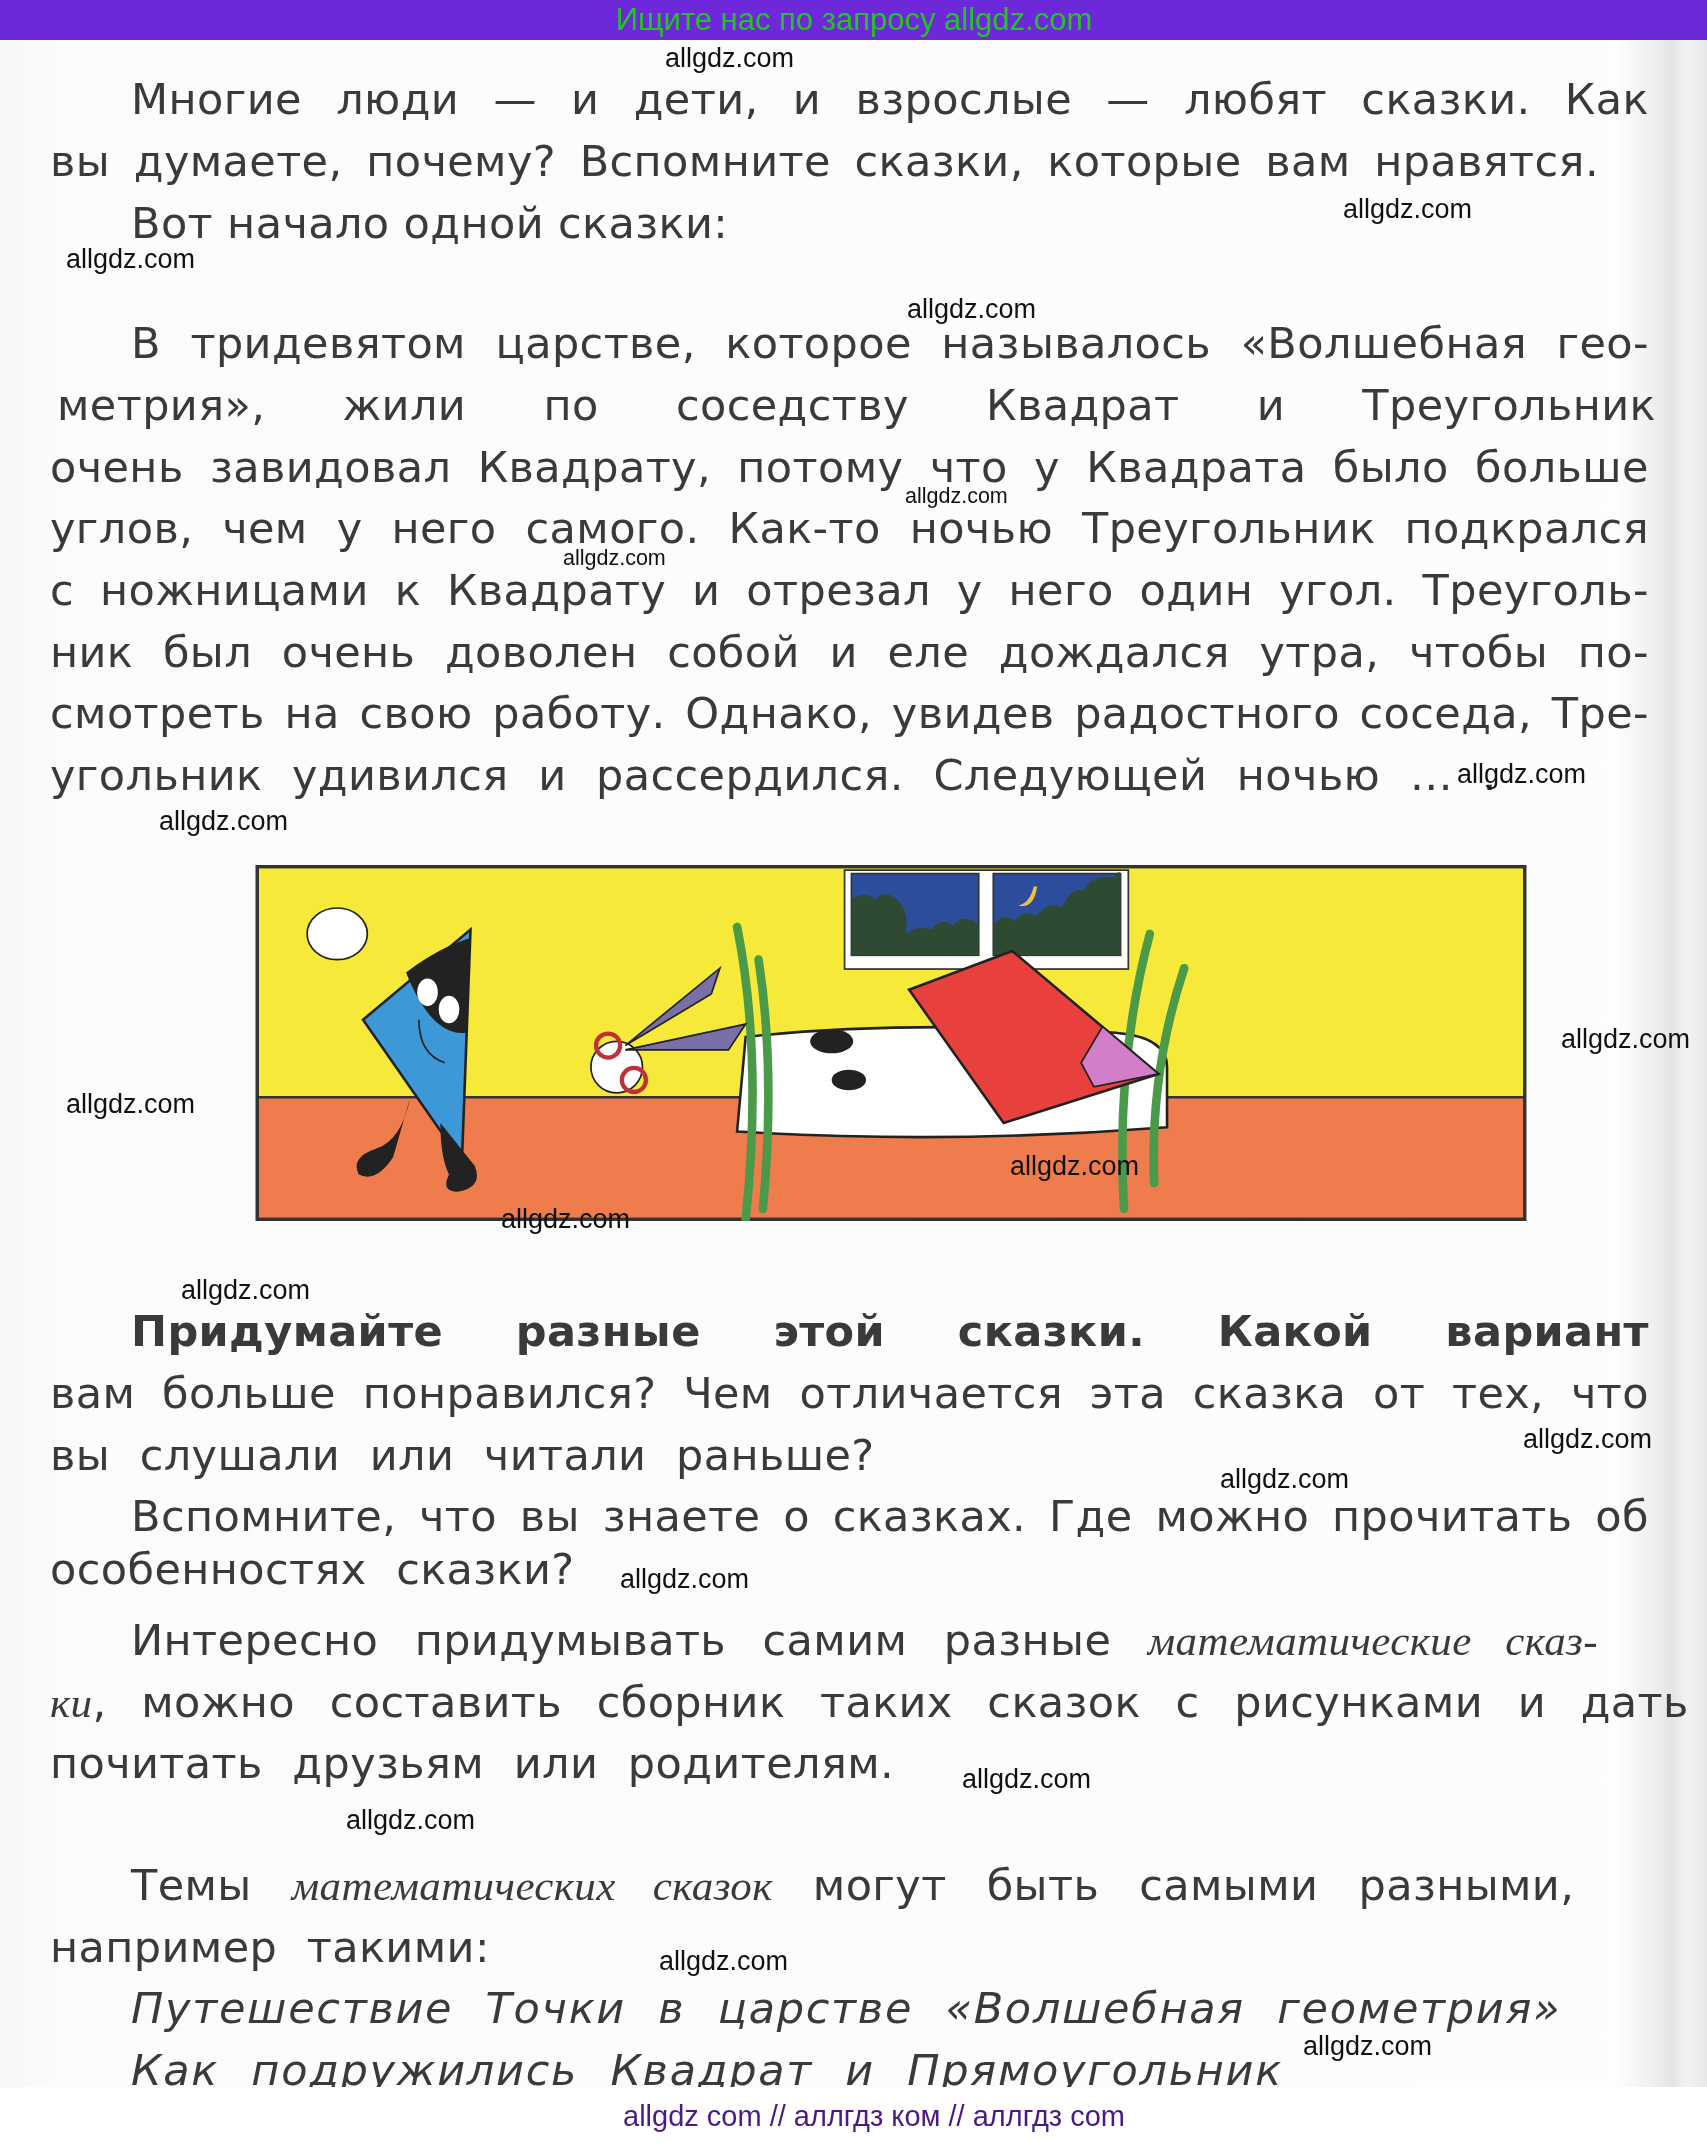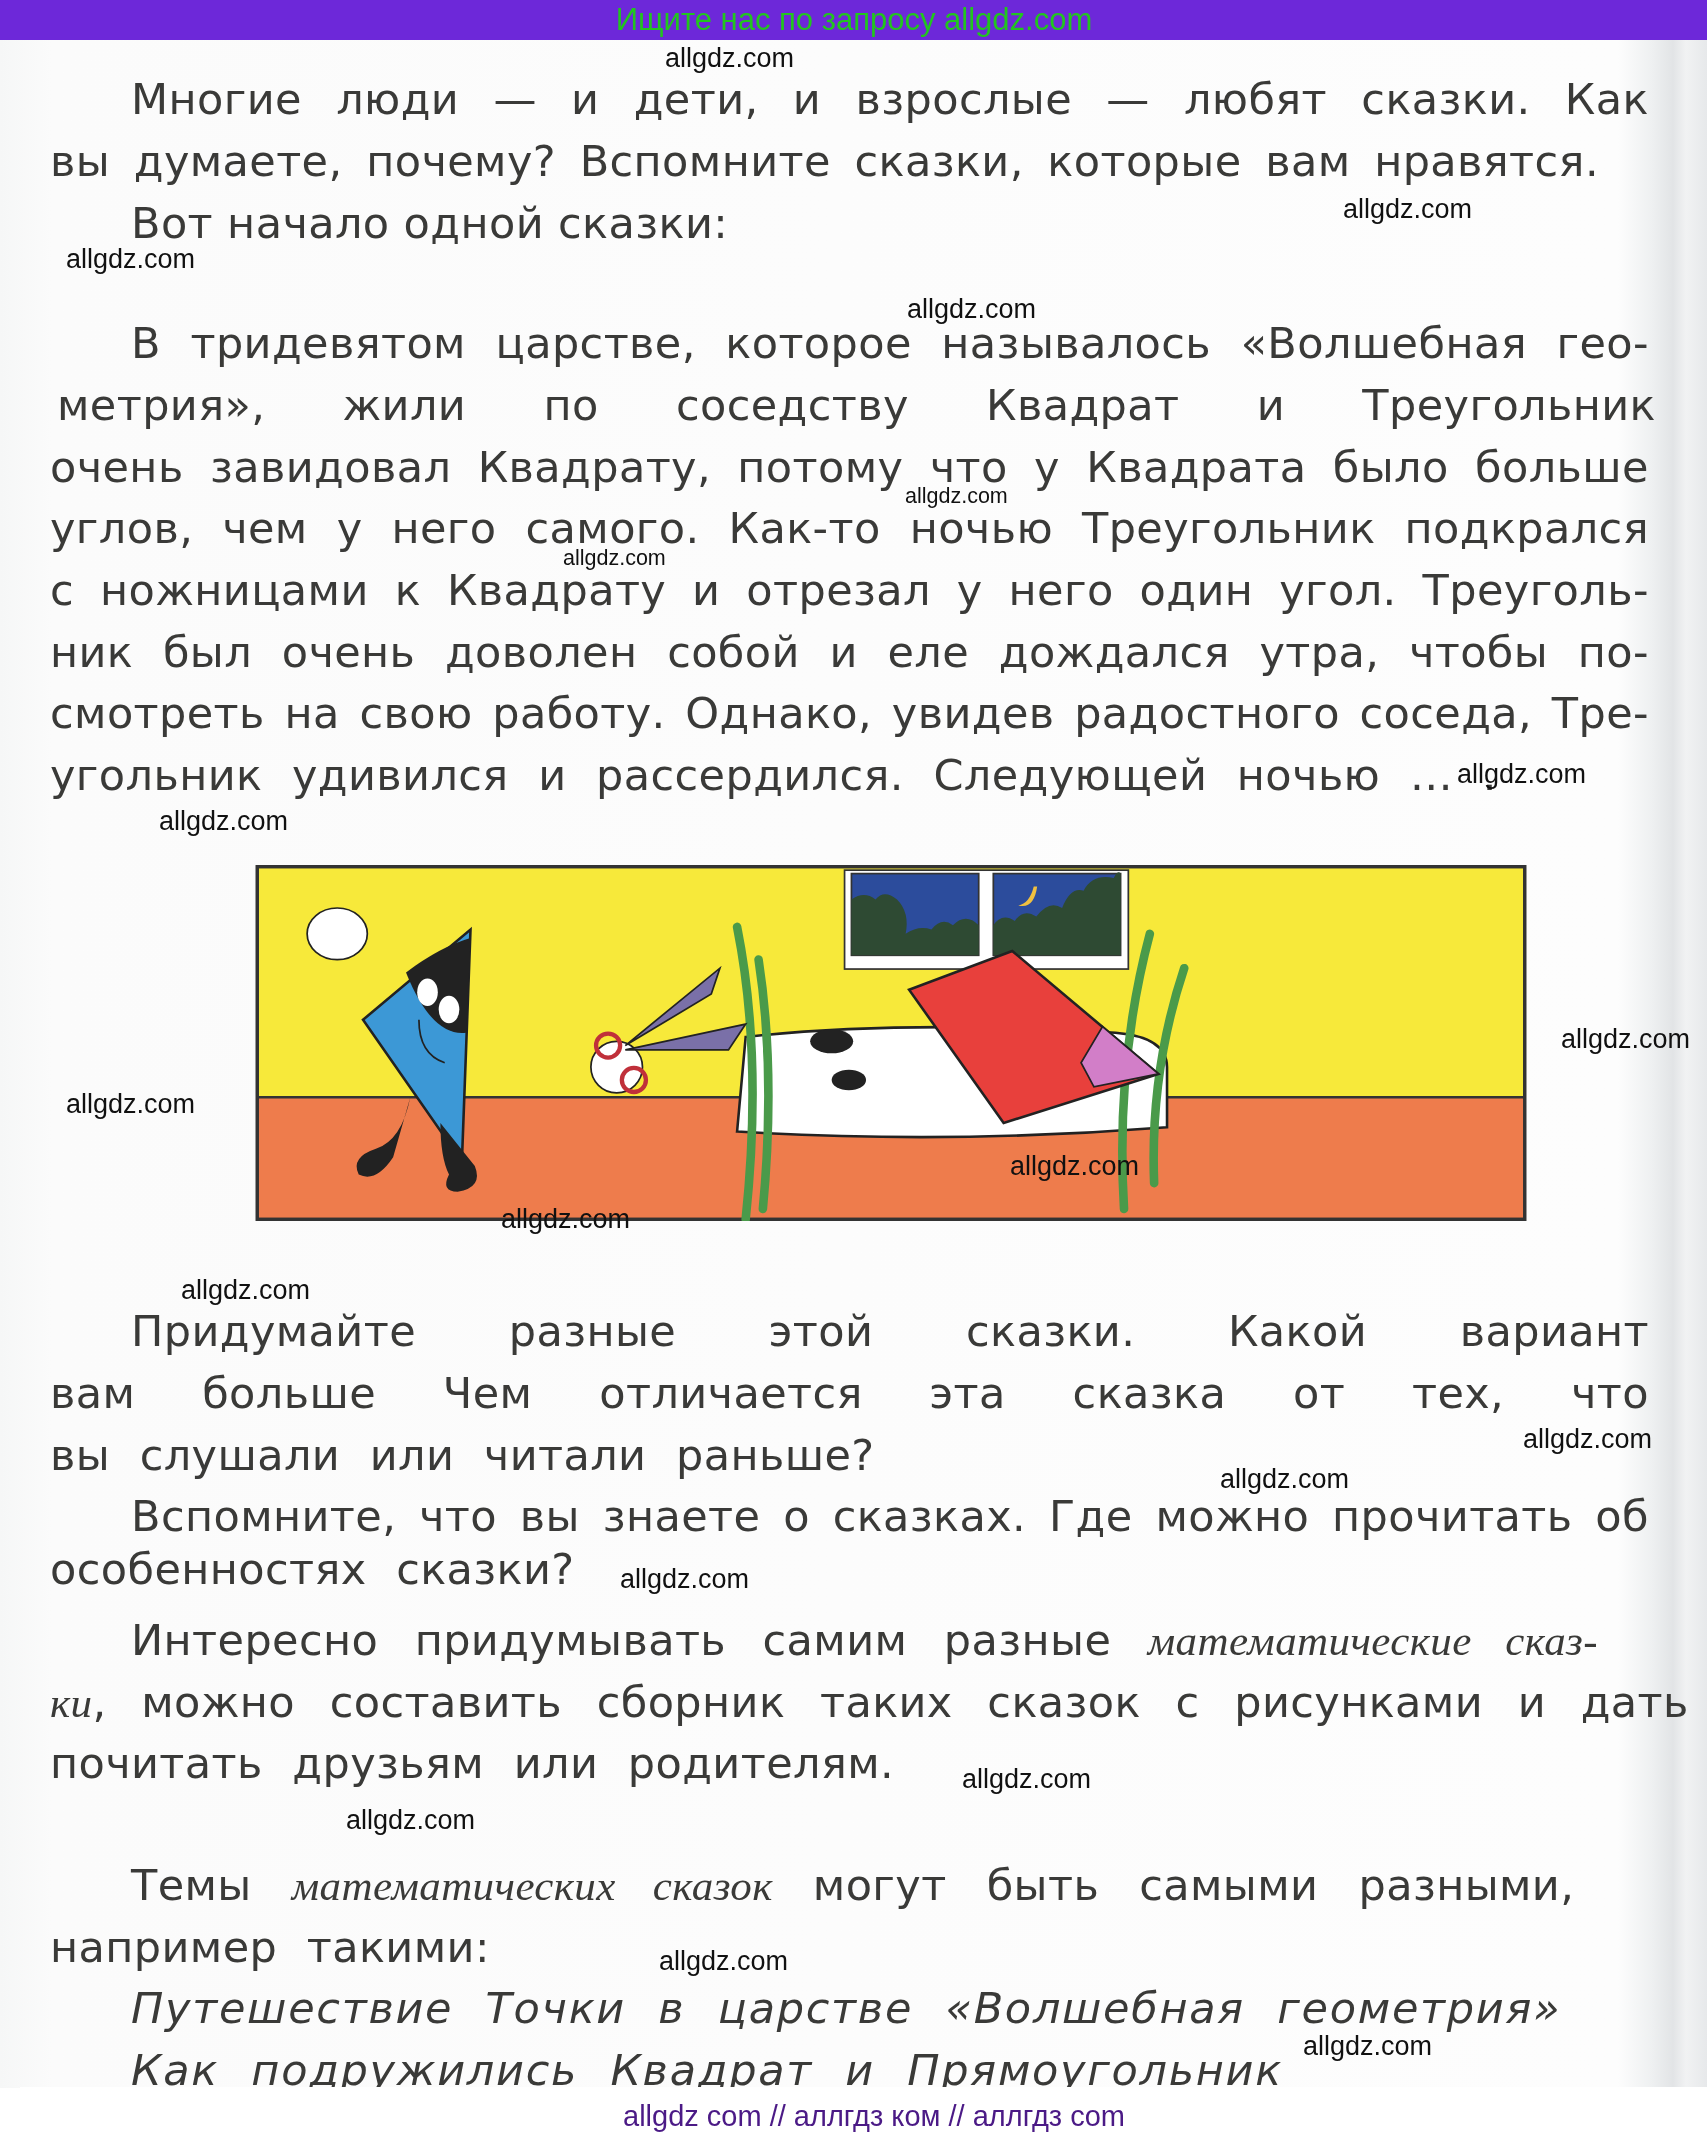--- a/index.html
+++ b/index.html
@@ -192,31 +192,32 @@
     <path d="M215 300 q0 40 10 60 q-10 20 10 20 q30 -5 20 -30z" fill="#222"></path>
     <ellipse cx="95" cy="80" rx="35" ry="30" fill="#fff" stroke="#222" stroke-width="2"></ellipse>
     <ellipse cx="420" cy="235" rx="30" ry="30" fill="#fff" stroke="#222" stroke-width="2"></ellipse>
     <path d="M430 210 l110 -90 l-10 30z" fill="#7a70a8" stroke="#222" stroke-width="2"></path>
     <path d="M430 215 l140 -30 l-20 30z" fill="#7a70a8" stroke="#222" stroke-width="2"></path>
     <circle cx="410" cy="210" r="14" fill="none" stroke="#c0303a" stroke-width="5"></circle>
     <circle cx="440" cy="250" r="14" fill="none" stroke="#c0303a" stroke-width="5"></circle>
   </g>
 </svg>
 
-<div class="line just" style="left:131px;top:1306px;width:1518px;">
+<div class="line just" style="left:131px;top:1306px;width:1518px;font-weight:bold;">
     <span>Придумайте</span>
     <span>разные</span>
     <span>этой</span>
     <span>сказки.</span>
     <span>Какой</span>
     <span>вариант</span>
   </div>
 <div class="line just" style="left:50px;top:1368px;width:1599px;">
     <span>вам</span>
     <span>больше</span>
+    <span>понравился?</span>
     <span>Чем</span>
     <span>отличается</span>
     <span>эта</span>
     <span>сказка</span>
     <span>от</span>
     <span>тех,</span>
     <span>что</span>
   </div>
 <div class="line" style="left:50px;top:1430px;word-spacing:15.5px;">вы слушали или читали раньше?</div>
 

